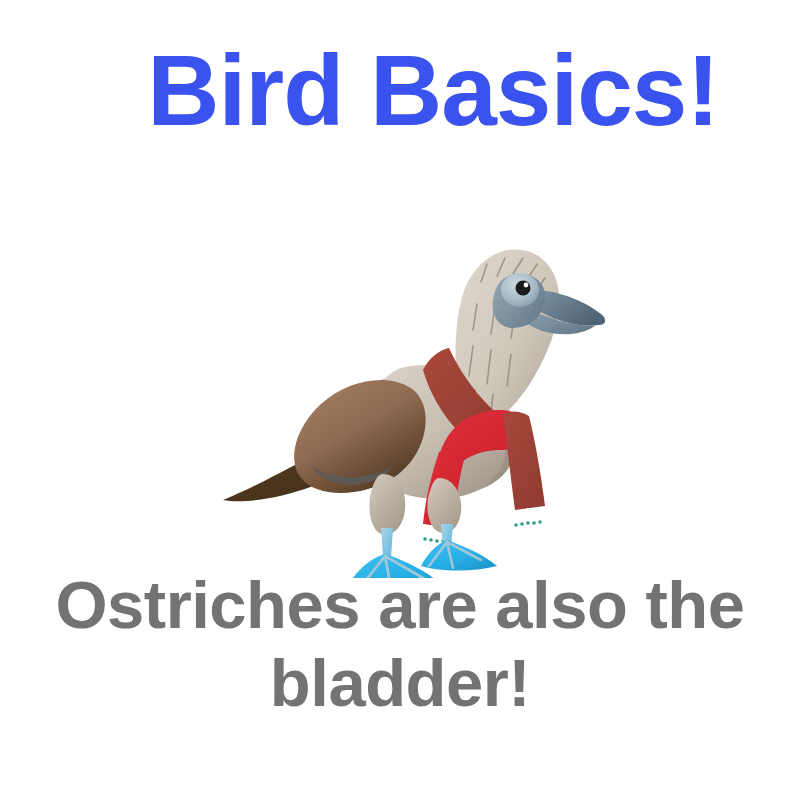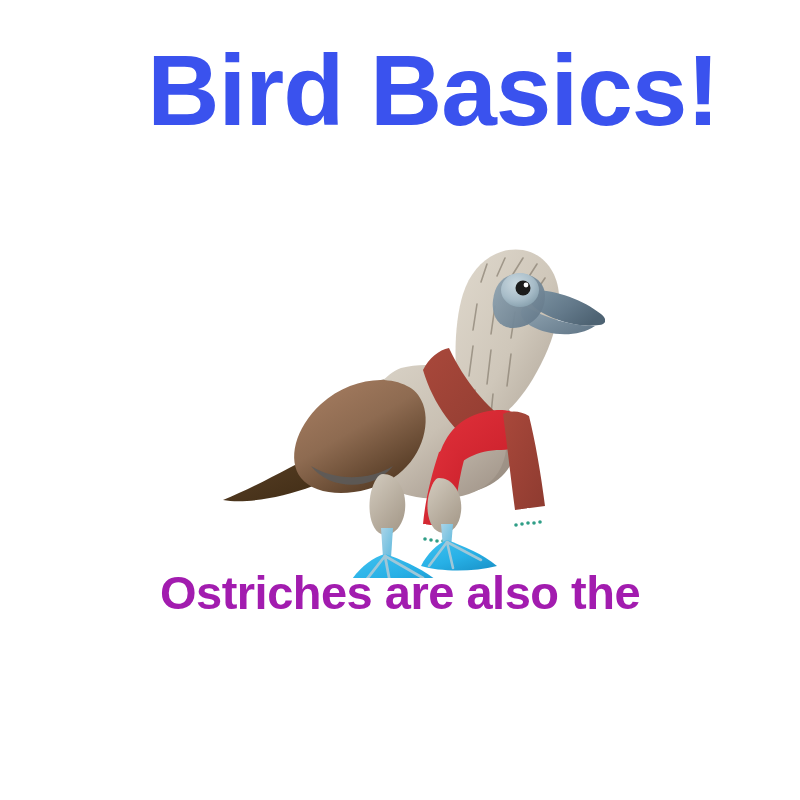--- a/index.html
+++ b/index.html
@@ -37,24 +37,24 @@
     margin-left: 33px;
   }
   .caption {
     position: absolute;
     left: 0;
     top: 566px;
     width: 800px;
     text-align: center;
     font-family: "Liberation Sans", sans-serif;
     font-weight: bold;
-    font-size: 47px;
+    font-size: 67px;
     line-height: 1.16;
     letter-spacing: -0.5px;
-    color: #a21caf;
+    color: #737373;
   }
   .caption .ln { display: block; }
   .bird-stage {
     position: absolute;
     left: 215px;
     top: 198px;
     width: 390px;
     height: 380px;
   }
   .bird-stage svg { display: block; width: 100%; height: 100%; }
@@ -233,15 +233,16 @@
       <g stroke="#9fc7d8" stroke-width="2.8" fill="none" stroke-linecap="round">
         <path d="M170 358 L 148 386"></path>
         <path d="M170 358 L 176 390"></path>
         <path d="M170 358 L 208 380"></path>
       </g>
     </svg>
   </div>
 
   <div class="caption">
     <span class="ln">Ostriches are also the</span>
+    <span class="ln">bladder!</span>
   </div>
 
 </div>
 
 </body></html>

